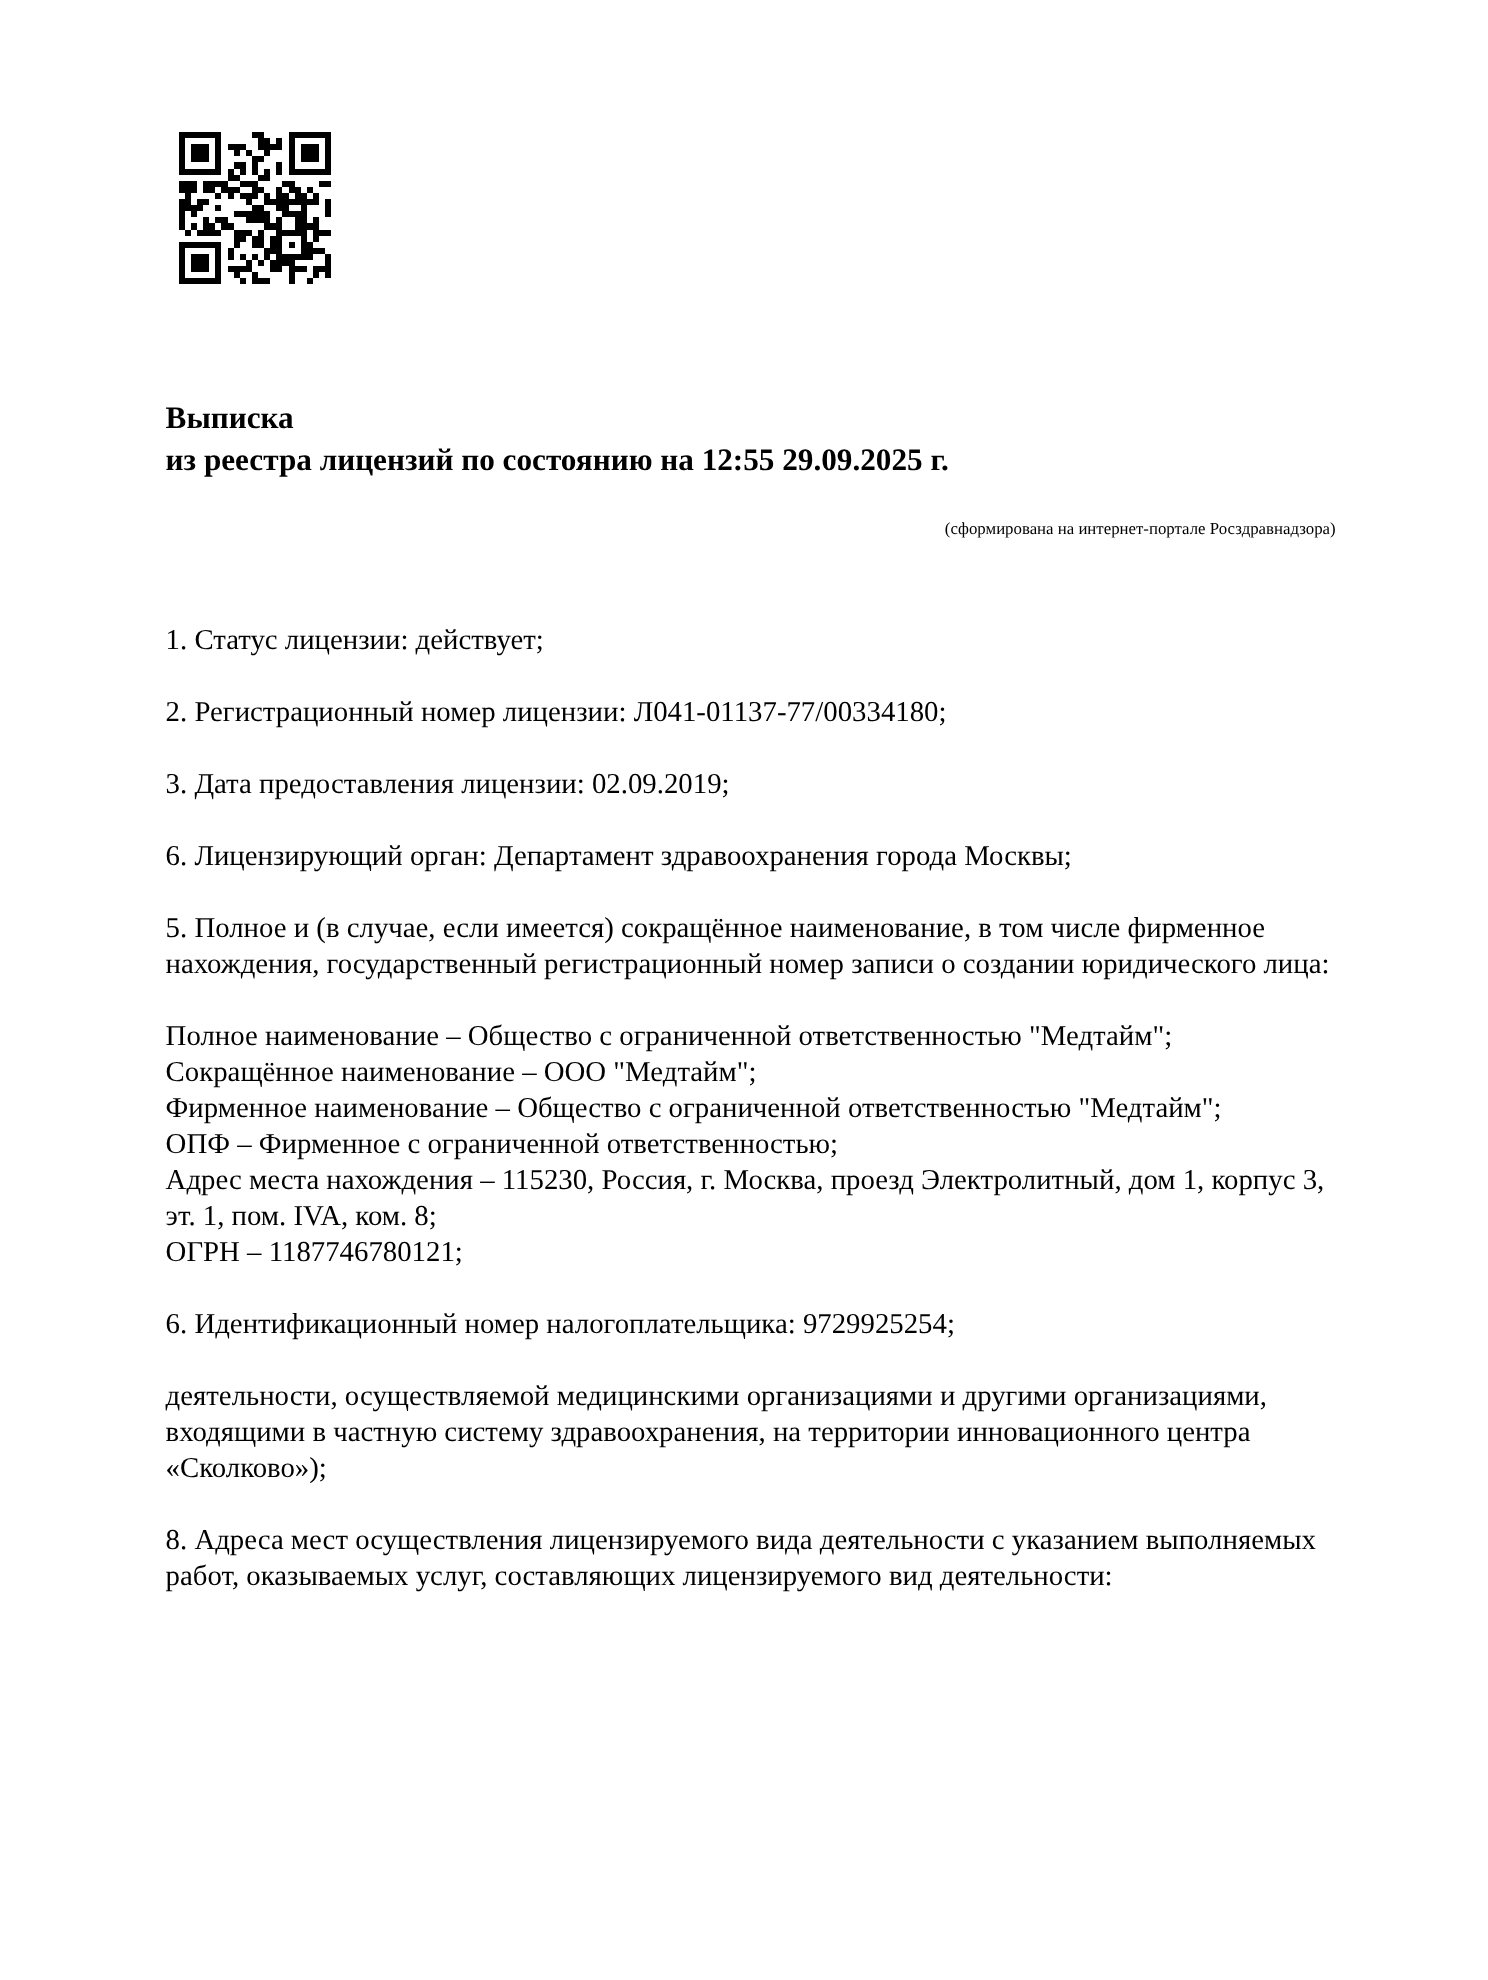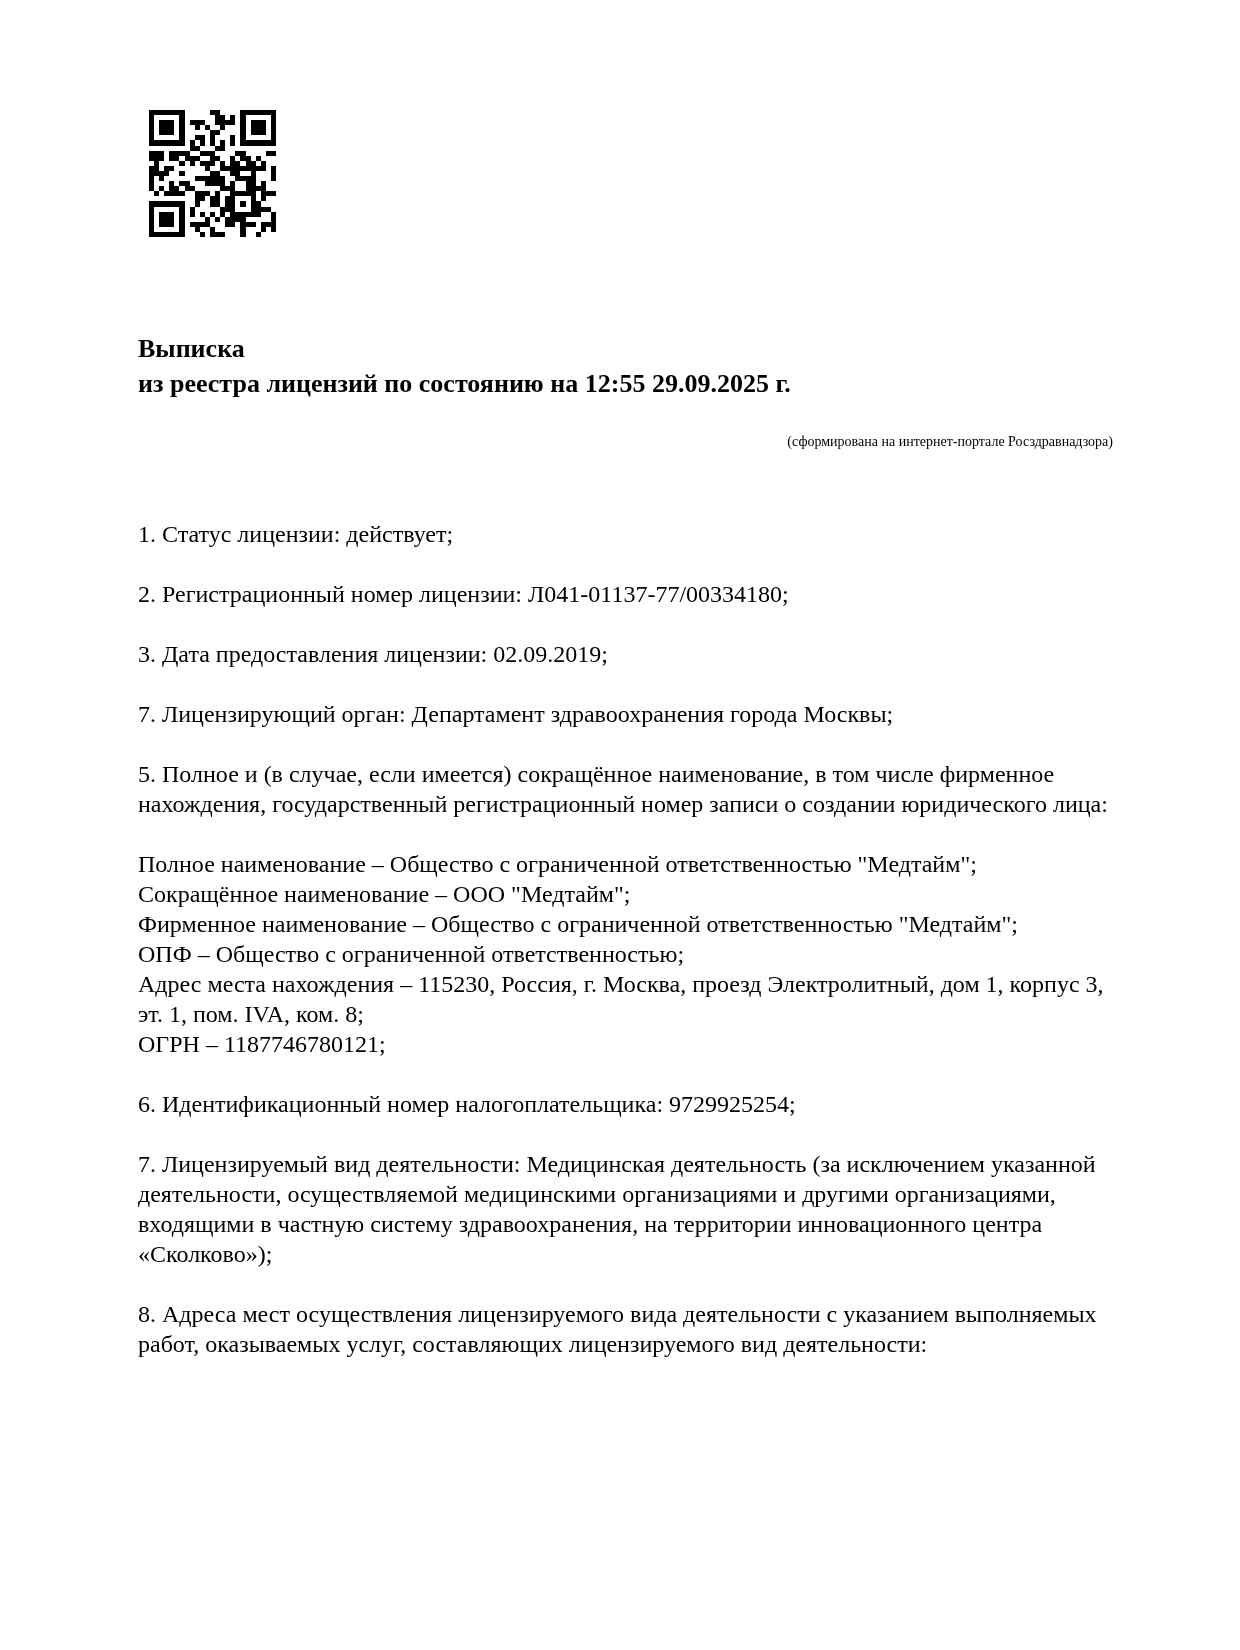--- a/index.html
+++ b/index.html
@@ -386,40 +386,39 @@
       <div class="paragraph">
         <div class="doc-line">1. Статус лицензии: действует;</div>
       </div>
       <div class="paragraph">
         <div class="doc-line">2. Регистрационный номер лицензии: Л041-01137-77/00334180;</div>
       </div>
       <div class="paragraph">
         <div class="doc-line">3. Дата предоставления лицензии: 02.09.2019;</div>
       </div>
       <div class="paragraph">
-        <div class="doc-line">7. Лицензирующий орган: Департамент здравоохранения города Москвы;</div>
+        <div class="doc-line">6. Лицензирующий орган: Департамент здравоохранения города Москвы;</div>
       </div>
       <div class="paragraph">
         <div class="doc-line">5. Полное и (в случае, если имеется) сокращённое наименование, в том числе фирменное</div>
         <div class="doc-line">нахождения, государственный регистрационный номер записи о создании юридического лица:</div>
       </div>
       <div class="paragraph">
         <div class="doc-line">Полное наименование – Общество с ограниченной ответственностью "Медтайм";</div>
         <div class="doc-line">Сокращённое наименование – ООО "Медтайм";</div>
         <div class="doc-line">Фирменное наименование – Общество с ограниченной ответственностью "Медтайм";</div>
-        <div class="doc-line">ОПФ – Общество с ограниченной ответственностью;</div>
+        <div class="doc-line">ОПФ – Фирменное с ограниченной ответственностью;</div>
         <div class="doc-line">Адрес места нахождения – 115230, Россия, г. Москва, проезд Электролитный, дом 1, корпус 3,</div>
         <div class="doc-line">эт. 1, пом. IVA, ком. 8;</div>
         <div class="doc-line">ОГРН – 1187746780121;</div>
       </div>
       <div class="paragraph">
         <div class="doc-line">6. Идентификационный номер налогоплательщика: 9729925254;</div>
       </div>
       <div class="paragraph">
-        <div class="doc-line">7. Лицензируемый вид деятельности: Медицинская деятельность (за исключением указанной</div>
         <div class="doc-line">деятельности, осуществляемой медицинскими организациями и другими организациями,</div>
         <div class="doc-line">входящими в частную систему здравоохранения, на территории инновационного центра</div>
         <div class="doc-line">«Сколково»);</div>
       </div>
       <div class="paragraph">
         <div class="doc-line">8. Адреса мест осуществления лицензируемого вида деятельности с указанием выполняемых</div>
         <div class="doc-line">работ, оказываемых услуг, составляющих лицензируемого вид деятельности:</div>
       </div>
     </div>
 

